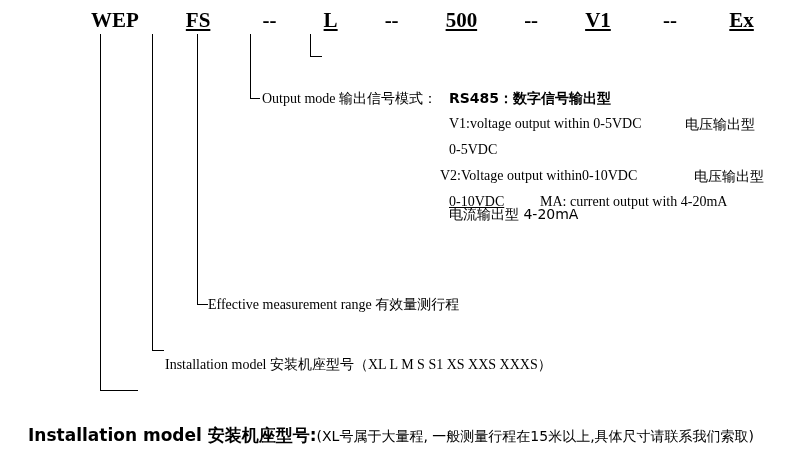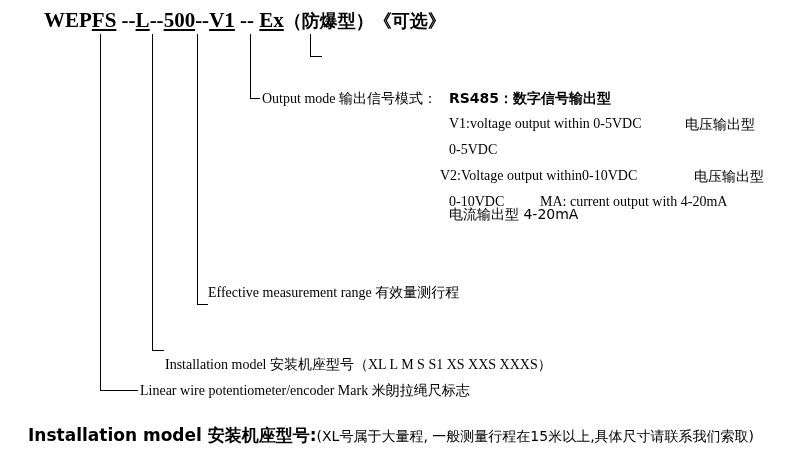--- a/index.html
+++ b/index.html
@@ -23,21 +23,21 @@
   
   #code-line {
     position: absolute;
     left: 44px;
     top: 8px;
     font-size: 21px;
     font-weight: bold;
     white-space: nowrap;
     letter-spacing: 0px;
   }
-  #code-line .seg { display: inline; }
+  #code-line .seg { display: inline; margin-left: 47px; }
   #code-line .ul { text-decoration: underline; }
   #code-line .cn { font-family: Liberation Serif, serif; font-size: 18px; font-weight: bold; }
 
   
   .note {
     position: absolute;
     white-space: nowrap;
     font-size: 14px;
   }
   .note-bold {
@@ -99,28 +99,27 @@
   <div class="mode-label note-bold cnfont" style="left:449px; top:90px;">RS485：数字信号输出型</div>
 
   <div class="mode-row" style="left:449px; top:116px;">V1:voltage output within 0-5VDC</div>
   <div class="mode-row cnfont" style="left:685px; top:116px;">电压输出型</div>
 
   <div class="mode-row" style="left:449px; top:142px;">0-5VDC</div>
 
   <div class="mode-row" style="left:440px; top:168px;text-align:right;">V2:Voltage output within0-10VDC</div>
   <div class="mode-row cnfont" style="left:694px; top:168px;">电压输出型</div>
 
-  <div class="mode-row" style="left:449px; top:194px;">0-10VDC</div>
+  <div class="mode-row" style="left:449px; top:194px;text-decoration:underline;">0-10VDC</div>
   <div class="mode-row" style="left:540px; top:194px;">MA: current output with 4-20mA</div>
 
   <div class="mode-row cnfont" style="left:449px; top:206px;">电流输出型 4-20mA</div>
 
-  <div class="note" style="left:208px; top:284px;">Effective measurement range 有效量测行程</div>
+  <div class="note" style="left:208px; top:296px;">Effective measurement range 有效量测行程</div>
 
   <div class="note" style="left:165px; top:356px;">Installation model 安装机座型号（XL L M S S1 XS XXS XXXS）</div>
 
-  <div class="note" style="left:140px; top:382px;">Linear wire potentiometer/encoder Mark 米朗拉绳尺标志</div>
 
   <div class="bottom-note" style="left:28px; top:424px;">
     <span class="big">Installation model 安装机座型号:</span><span class="small">(XL号属于大量程, 一般测量行程在15米以上,具体尺寸请联系我们索取)</span>
   </div>
 
 </div>
 
 </body></html>

